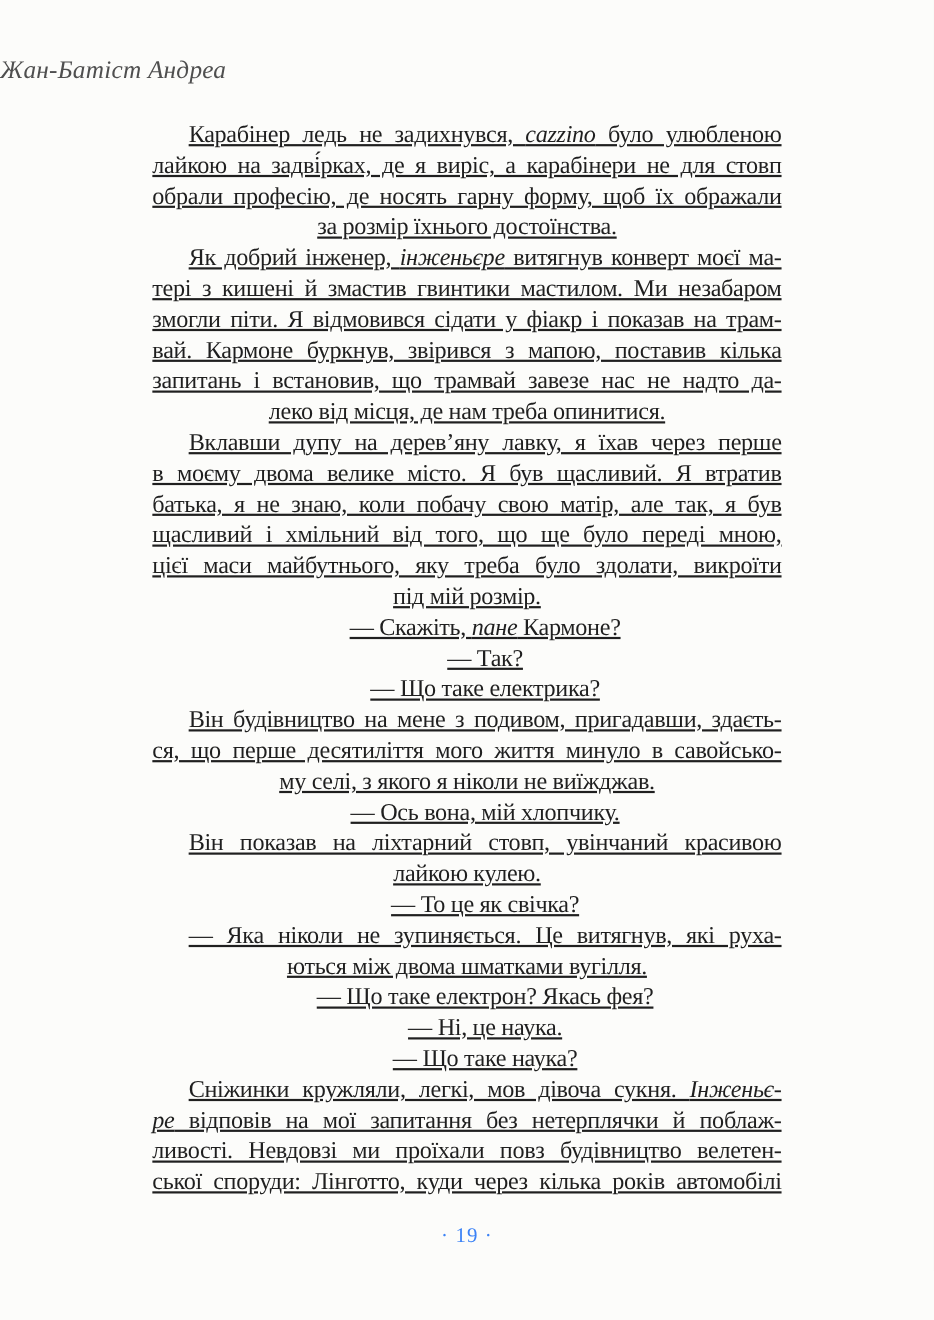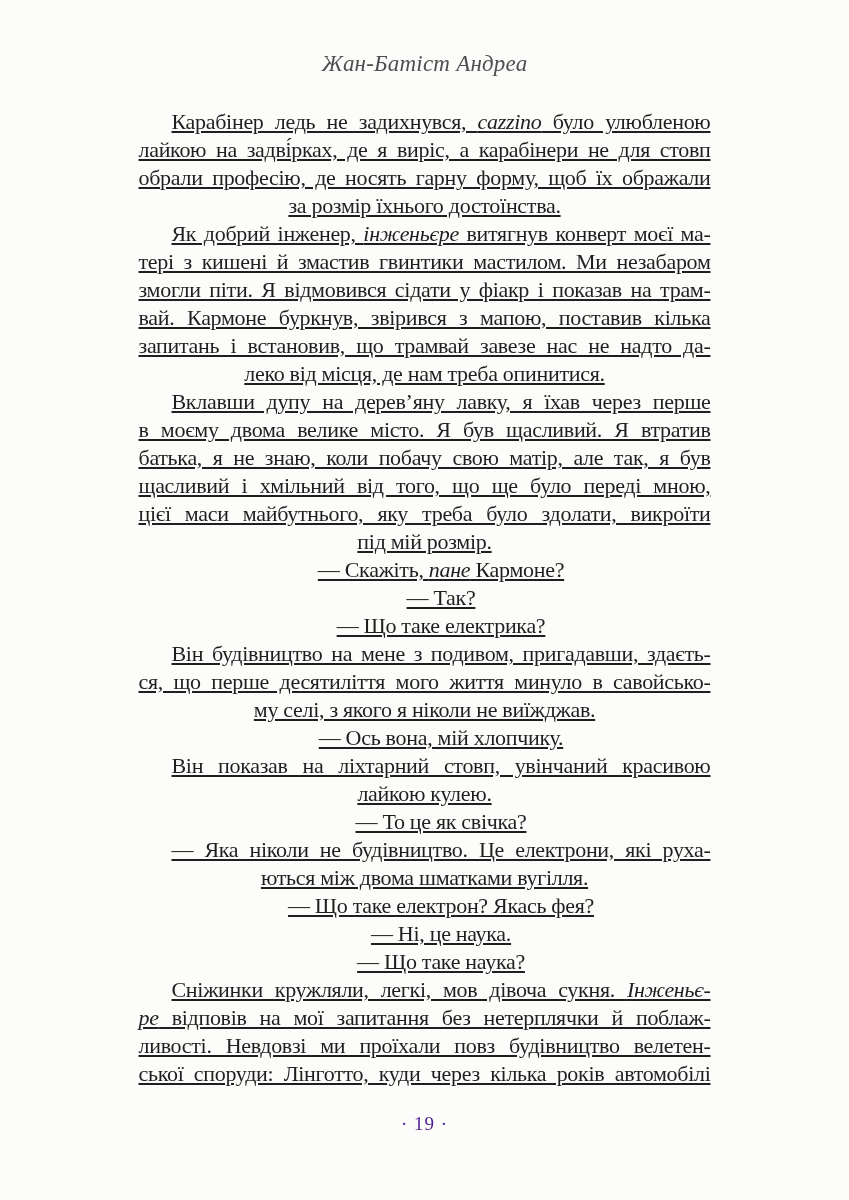--- a/index.html
+++ b/index.html
@@ -13,21 +13,21 @@
     height: 1200px;
     margin: 0 auto;
     background: #fcfcfa;
     color: #1f1f1f;
     font-family: "Liberation Serif", "DejaVu Serif", serif;
     overflow: hidden;
     box-sizing: border-box;
   }
   .running-header {
     margin-top: 50px;
-    text-align: center;
+    text-align: left;
     font-style: italic;
     font-size: 23px;
     line-height: 28px;
     color: #4f4f4f;
     letter-spacing: 0.2px;
   }
   .text-block {
     width: 572px;
     margin: 30px auto 0 auto;
     font-size: 22px;
@@ -52,21 +52,21 @@
     text-indent: 33px;
   }
   .line em {
     font-style: italic;
   }
   .footer {
     margin-top: 24px;
     text-align: center;
     font-size: 19px;
     line-height: 24px;
-    color: #4c1d95;
+    color: #3b82f6;
     letter-spacing: 1px;
   }
 </style>
 </head>
 <body>
 
 <div class="page">
   <div class="running-header">Жан-Батіст Андреа</div>
 
   <div class="text-block" id="text-block">
@@ -110,21 +110,21 @@
         <div class="line indent"><span>— Ось вона, мій хлопчику.</span></div>
       </div>
       <div class="paragraph">
         <div class="line full indent"><span>Він показав на ліхтарний стовп, увінчаний красивою</span></div>
         <div class="line"><span>лайкою кулею.</span></div>
       </div>
       <div class="paragraph">
         <div class="line indent"><span>— То це як свічка?</span></div>
       </div>
       <div class="paragraph">
-        <div class="line full indent"><span>— Яка ніколи не будівництво. Це електрони, які руха-</span></div>
+        <div class="line full indent"><span>— Яка ніколи не зупиняється. Це витягнув, які руха-</span></div>
         <div class="line"><span>ються між двома шматками вугілля.</span></div>
       </div>
       <div class="paragraph">
         <div class="line indent"><span>— Що таке електрон? Якась фея?</span></div>
       </div>
       <div class="paragraph">
         <div class="line indent"><span>— Ні, це наука.</span></div>
       </div>
       <div class="paragraph">
         <div class="line indent"><span>— Що таке наука?</span></div>

